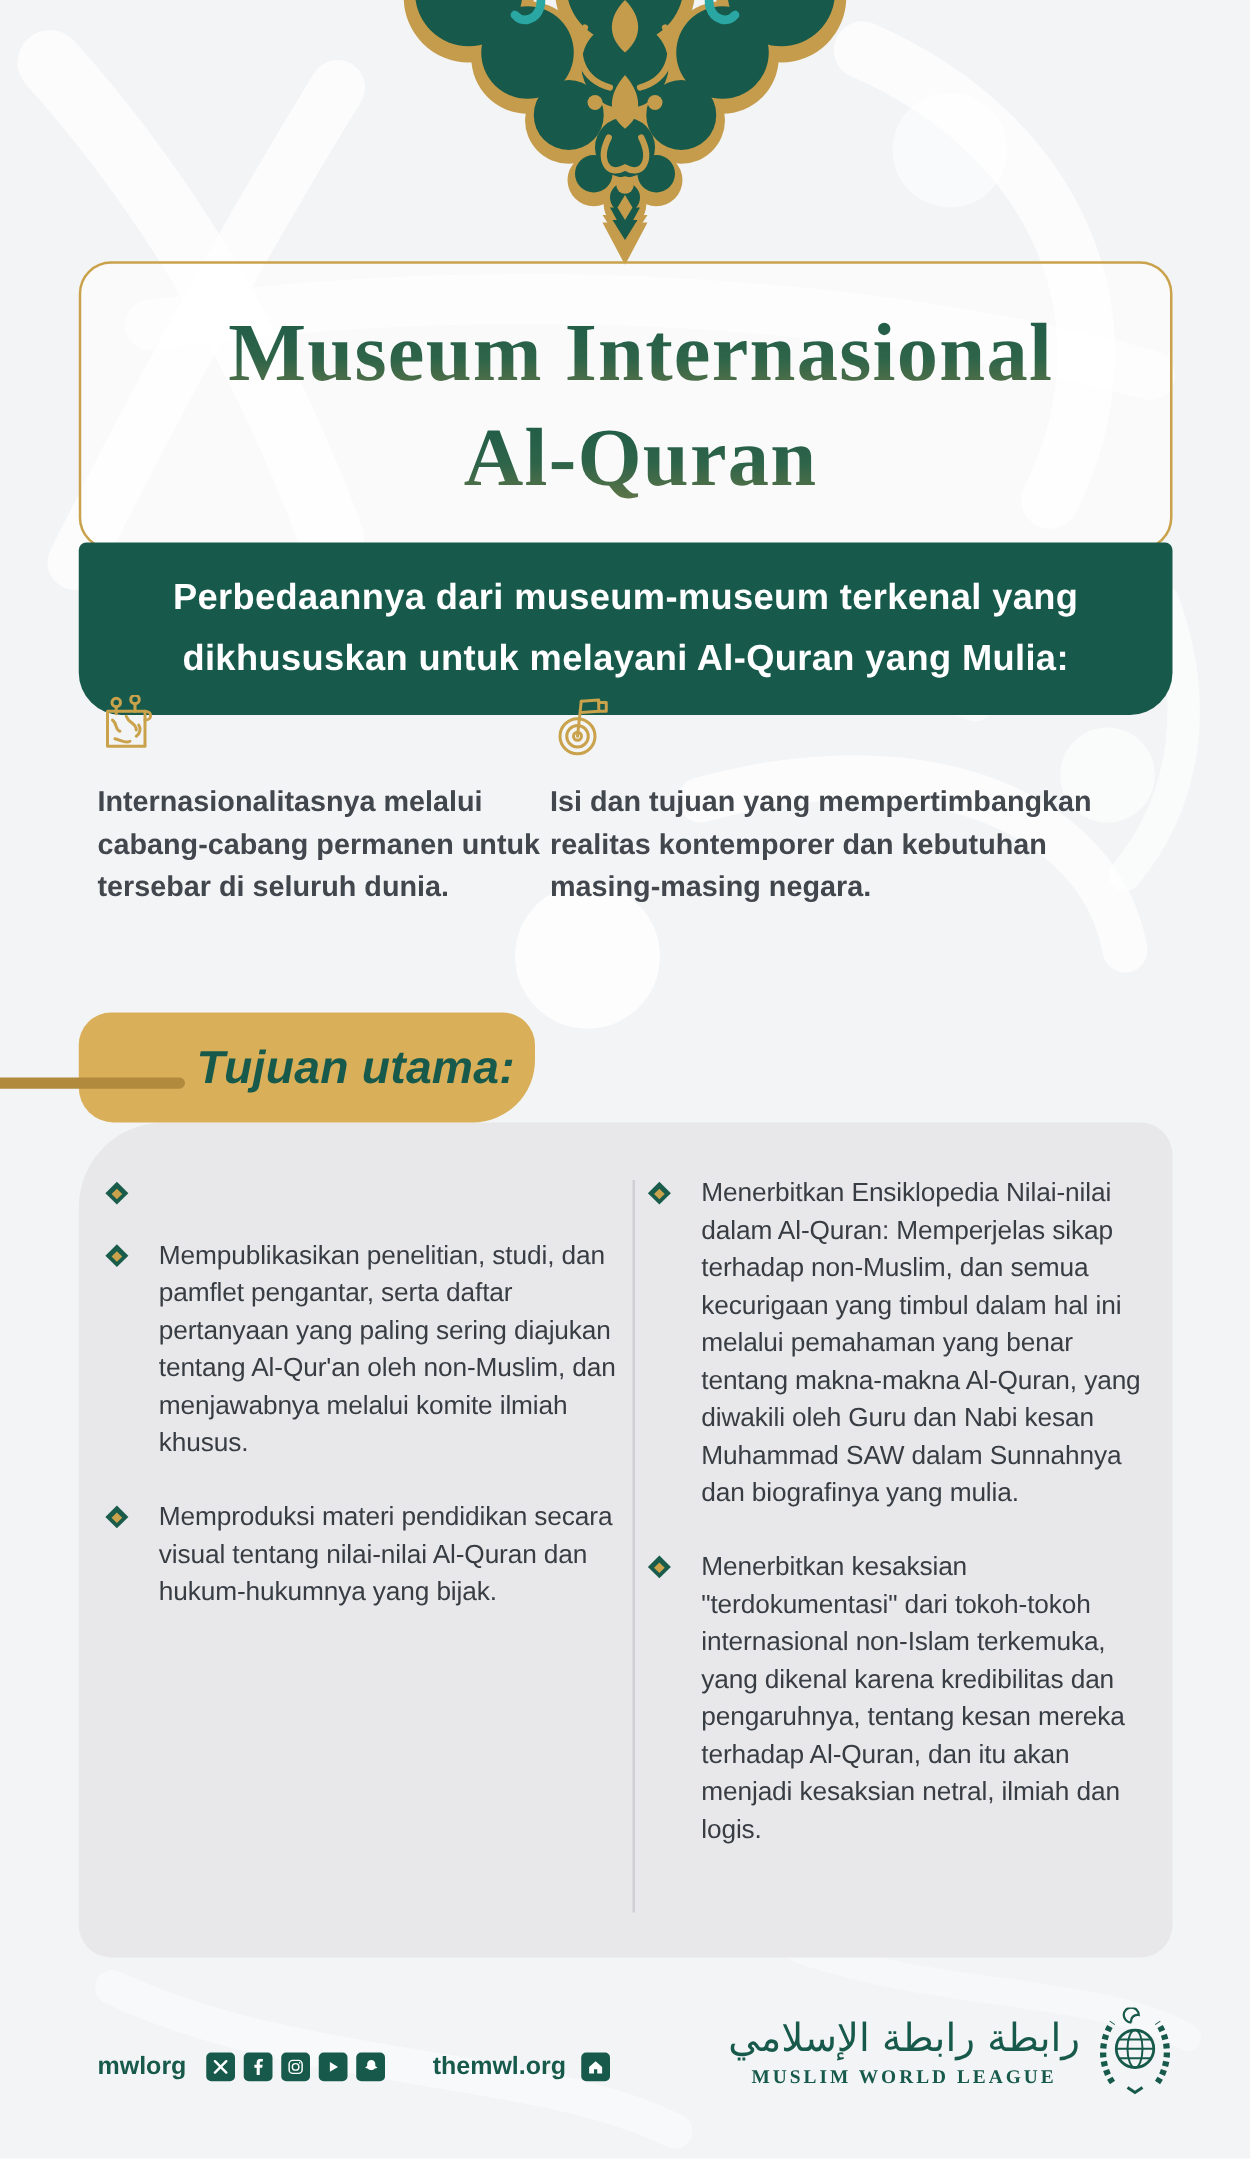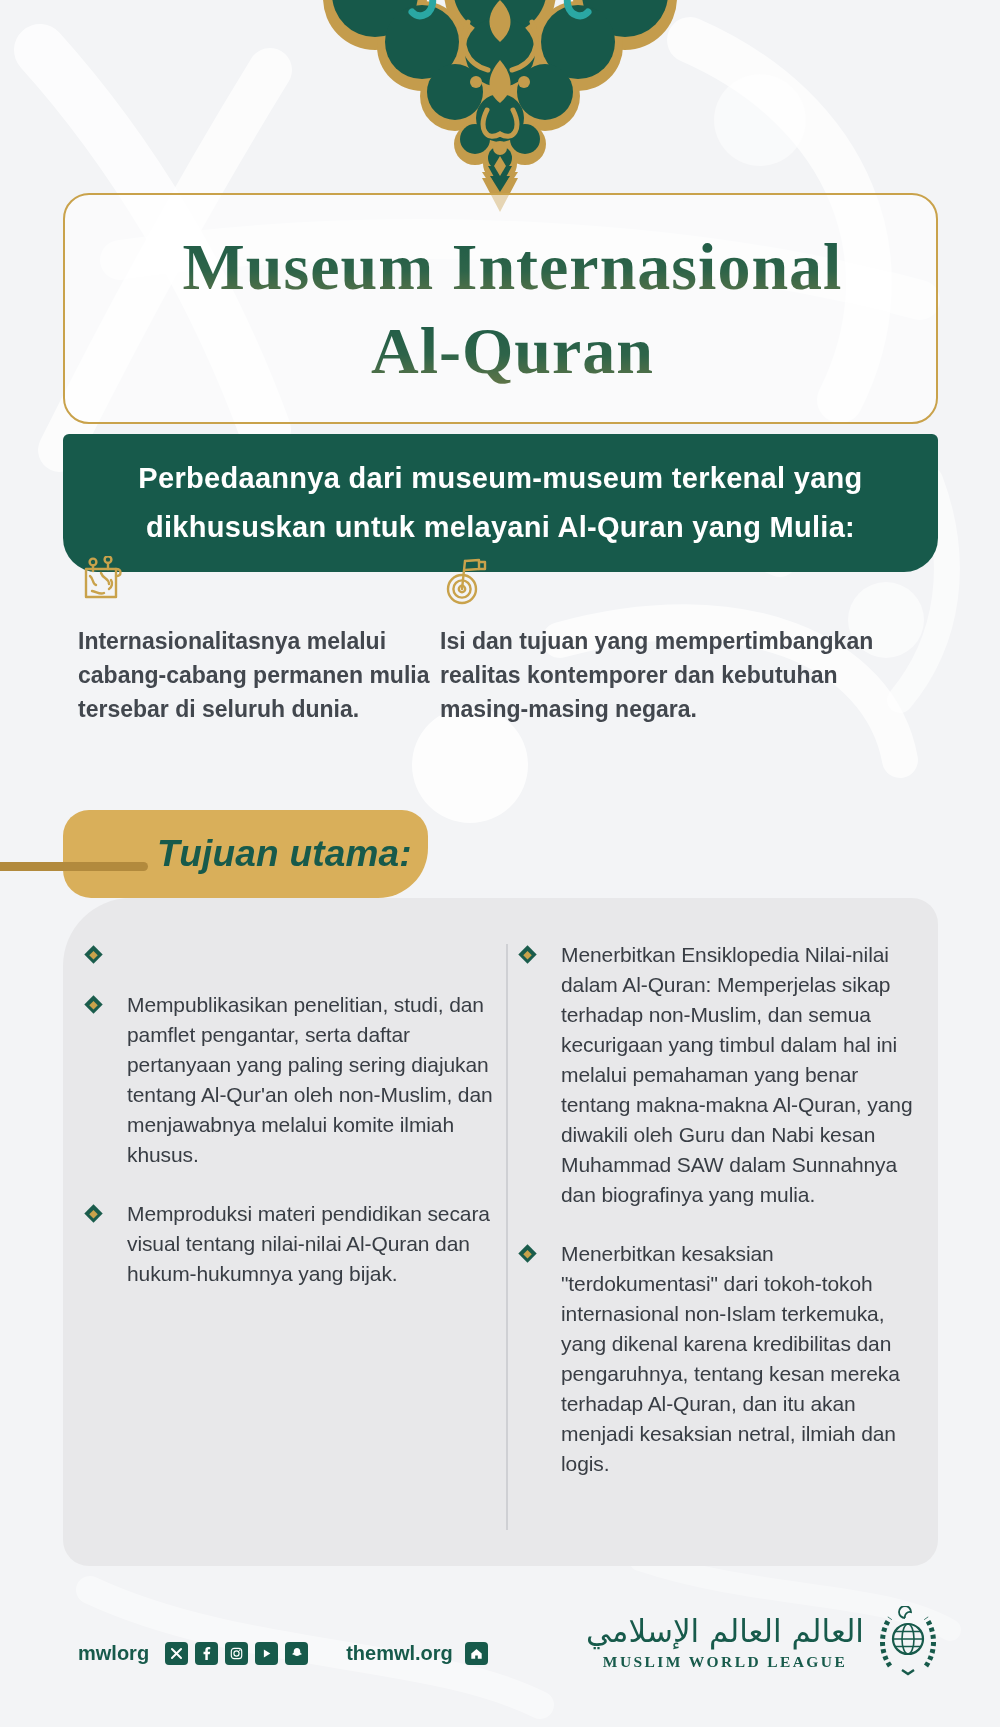--- a/index.html
+++ b/index.html
@@ -10,21 +10,21 @@
   }
   
   .watermark { position:absolute; inset:0; pointer-events:none; }
 
   
   .ornament { position:absolute; left:50%; top:-16px; transform:translateX(-50%); }
   .pointer  { position:absolute; left:50%; top:176px; transform:translateX(-50%); }
 
   
   .title-card {
-    position:absolute; left:63px; top:193px; width:875px; height:231px;
+    position:absolute; left:63px; top:209px; width:875px; height:231px;
     background:rgba(255,255,255,.58);
     border:2px solid #c9a24b; border-radius:26px;
     display:flex; flex-direction:column; align-items:center; justify-content:center;
     gap:6px;
     padding-left:24px;
   }
   .title-line {
     font-family:"Liberation Serif", serif; font-weight:700;
     font-size:66px; line-height:78px; letter-spacing:1px;
     color:#235e49;
@@ -209,21 +209,21 @@
         <circle cx="15" cy="6" r="3.4"></circle>
           <path d="M15,9.4 V15"></path>
         <circle cx="30" cy="3.6" r="3.4"></circle>
           <path d="M30,7 V13"></path>
         <path d="M12,20 c4,3 2,8 6,9"></path>
         <path d="M23,17 c2,6 8,5 8,11"></path>
         <path d="M14,35 c5,1 8,4 12,2"></path>
         <path d="M31,33 c3,-2 4,-6 2,-9"></path>
       </g>
     </svg>
-    <p class="feature-text">Internasionalitasnya melalui cabang-cabang permanen mulia tersebar di seluruh dunia.</p>
+    <p class="feature-text">Internasionalitasnya melalui cabang-cabang permanen untuk tersebar di seluruh dunia.</p>
   </div>
 
   <div class="feature right">
     <svg class="ficon" width="52" height="50" viewBox="0 0 52 50">
       <g fill="none" stroke="#c9a24b" stroke-width="2.4" stroke-linecap="round" stroke-linejoin="round">
         <circle cx="22" cy="33" r="14"></circle>
         <circle cx="22" cy="33" r="8.6"></circle>
         <circle cx="22" cy="33" r="3.2"></circle>
         <path d="M22,33 L25,5"></path>
         <path d="M25,5 l14,-1 v9 l-14,1"></path>
@@ -301,21 +301,21 @@
     <span class="website">themwl.org</span>
     <a class="sicon home-box">
       <svg width="13" height="13" viewBox="0 0 20 20">
           <path d="M2,10 L10,3 L18,10 V18 H12 V13 H8 V18 H2 Z" fill="#fff"></path>
         </svg>
     </a>
   </div>
 
   <div class="logo">
     <div class="logo-text">
-      <div class="logo-arabic">العالم العالم الإسلامي</div>
+      <div class="logo-arabic">رابطة رابطة الإسلامي</div>
       <div class="logo-english">MUSLIM WORLD LEAGUE</div>
     </div>
     <svg width="64" height="70" viewBox="0 0 64 70">
       <g fill="none" stroke="#175a4b">
         <path d="M14,60 C4,46 4,26 14,12" stroke-width="5" stroke-dasharray="4 3.2"></path>
         <path d="M50,60 C60,46 60,26 50,12" stroke-width="5" stroke-dasharray="4 3.2"></path>
         <path d="M26,64 l6,4 l6,-4" stroke-width="2.4"></path>
         <circle cx="32" cy="33" r="15" stroke-width="2.2"></circle>
         <ellipse cx="32" cy="33" rx="6" ry="15" stroke-width="1.6"></ellipse>
         <path d="M17,33 H47 M19.5,25.5 H44.5 M19.5,40.5 H44.5" stroke-width="1.6"></path>

